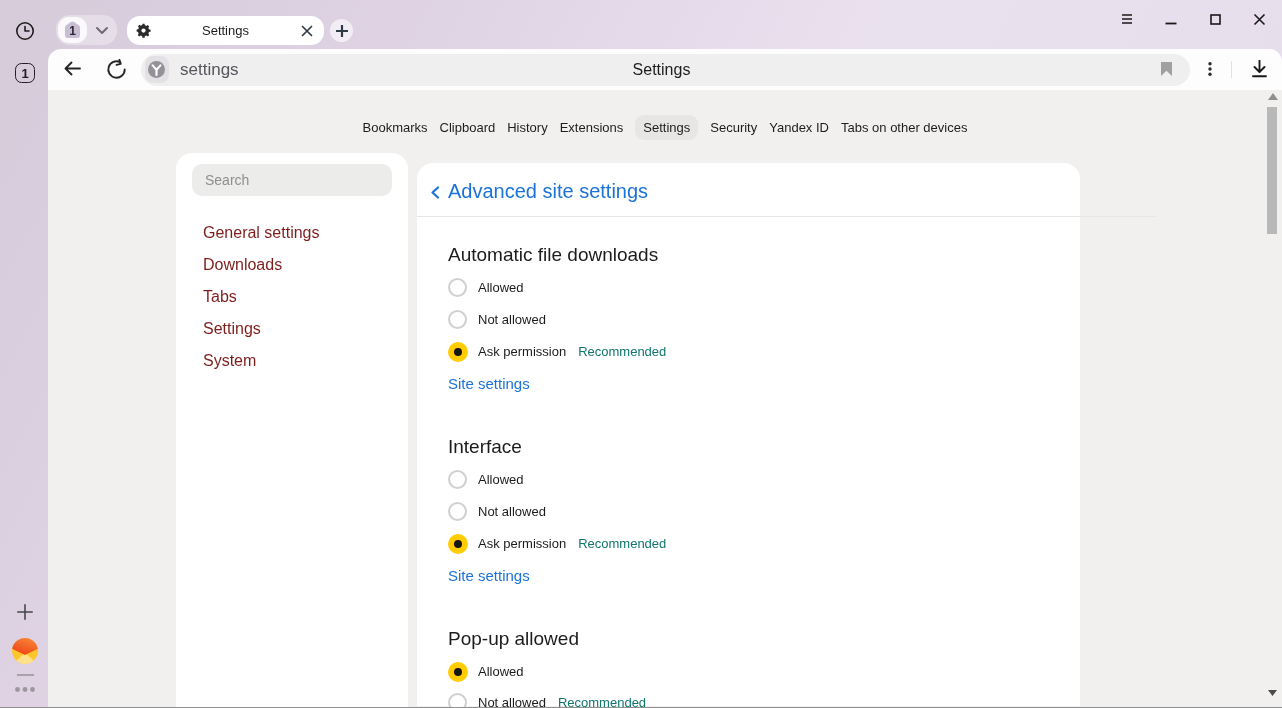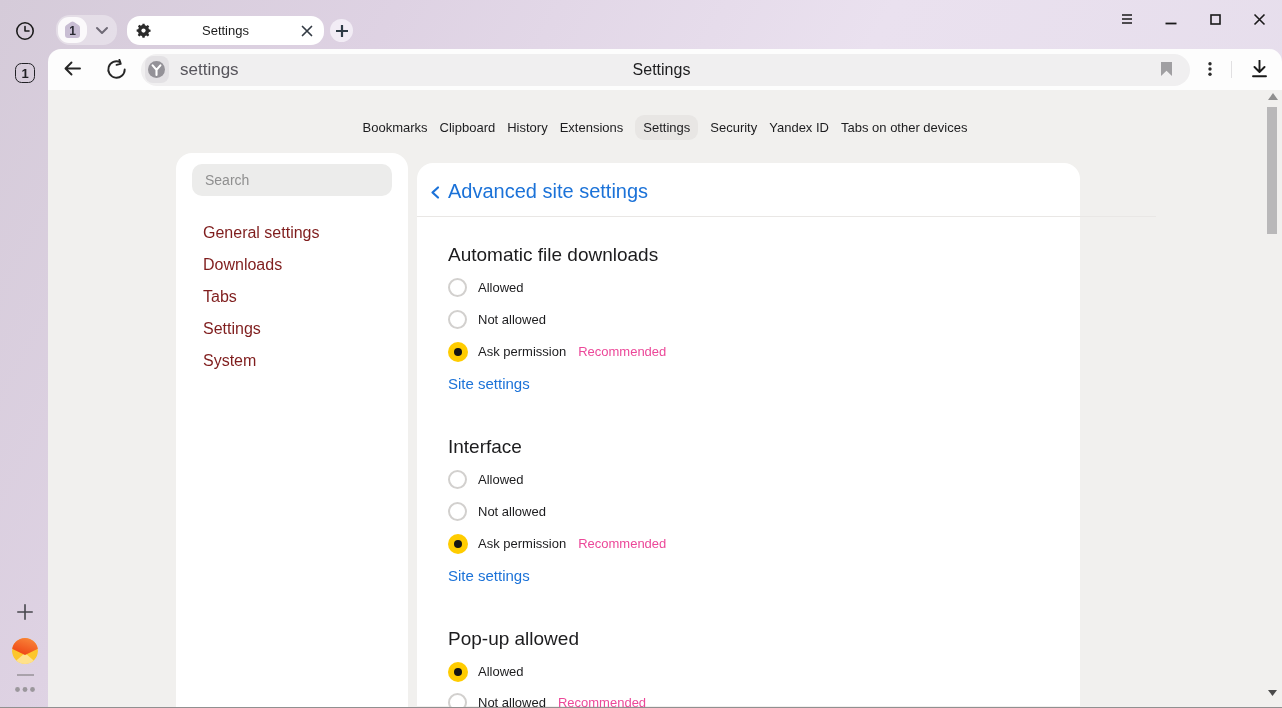--- a/index.html
+++ b/index.html
@@ -21,21 +21,21 @@
 .navrow .pill{background:#e8e6e4;border-radius:9px;padding:5px 8px;}
 #search{position:absolute;left:16px;top:11px;width:200px;height:32px;background:#ececeb;border-radius:10px;font-size:14px;color:#8f8f8f;display:flex;align-items:center;padding-left:13px}
 .menu{position:absolute;left:27px;font-size:16px;color:#7f1d1d;height:20px;line-height:20px}
 
 .hdr{position:absolute;left:31px;top:17px;font-size:20px;color:#1b72d8;}
 .sect{position:absolute;left:31px;font-size:19px;font-weight:normal;color:#1c1c1e;height:20px;line-height:20px}
 .row{position:absolute;left:31px;height:22px;display:flex;align-items:center;font-size:13px;color:#1c1c1e}
 .rb{width:19px;height:19px;border:2px solid #d2d0ce;border-radius:50%;background:#fff;margin-right:11px;flex:none}
 .rbs{width:20px;height:20px;border-radius:50%;background:#fc0;margin-right:10px;flex:none;display:flex;align-items:center;justify-content:center}
 .rbs i{display:block;width:8px;height:8px;border-radius:50%;background:#151515}
-.rec{color:#ec4899;margin-left:12px}
+.rec{color:#0f766e;margin-left:12px}
 .link{position:absolute;left:31px;font-size:15px;color:#1b72d8;height:20px;line-height:20px}
 </style>
 </head>
 <body>
 
 <svg class="abs" style="left:16px;top:22px" width="18" height="18" viewBox="0 0 18 18">
  <circle cx="9" cy="9" r="8.2" fill="none" stroke="#1c1c1c" stroke-width="1.6"></circle>
  <path d="M9 4.5 V9 H13" fill="none" stroke="#1c1c1c" stroke-width="1.6" stroke-linecap="round" stroke-linejoin="round"></path>
 </svg>
 

